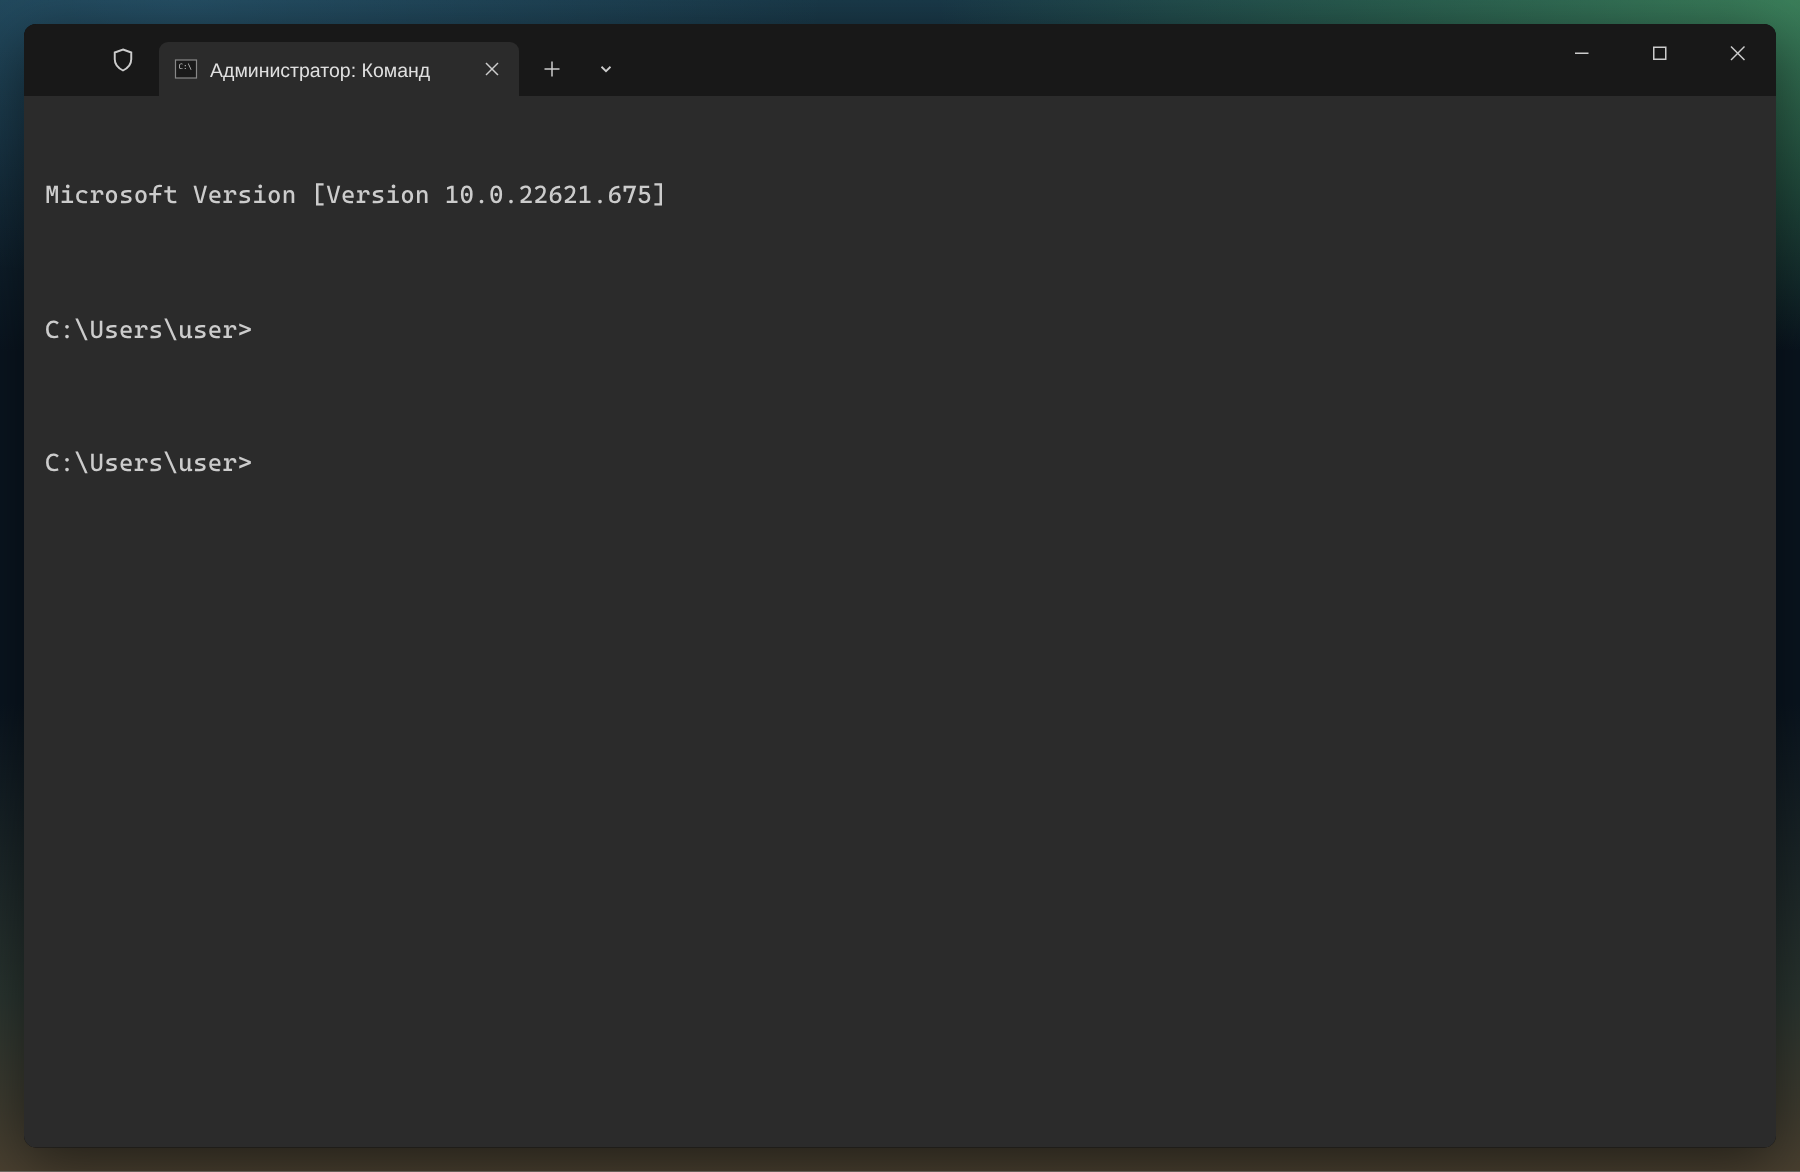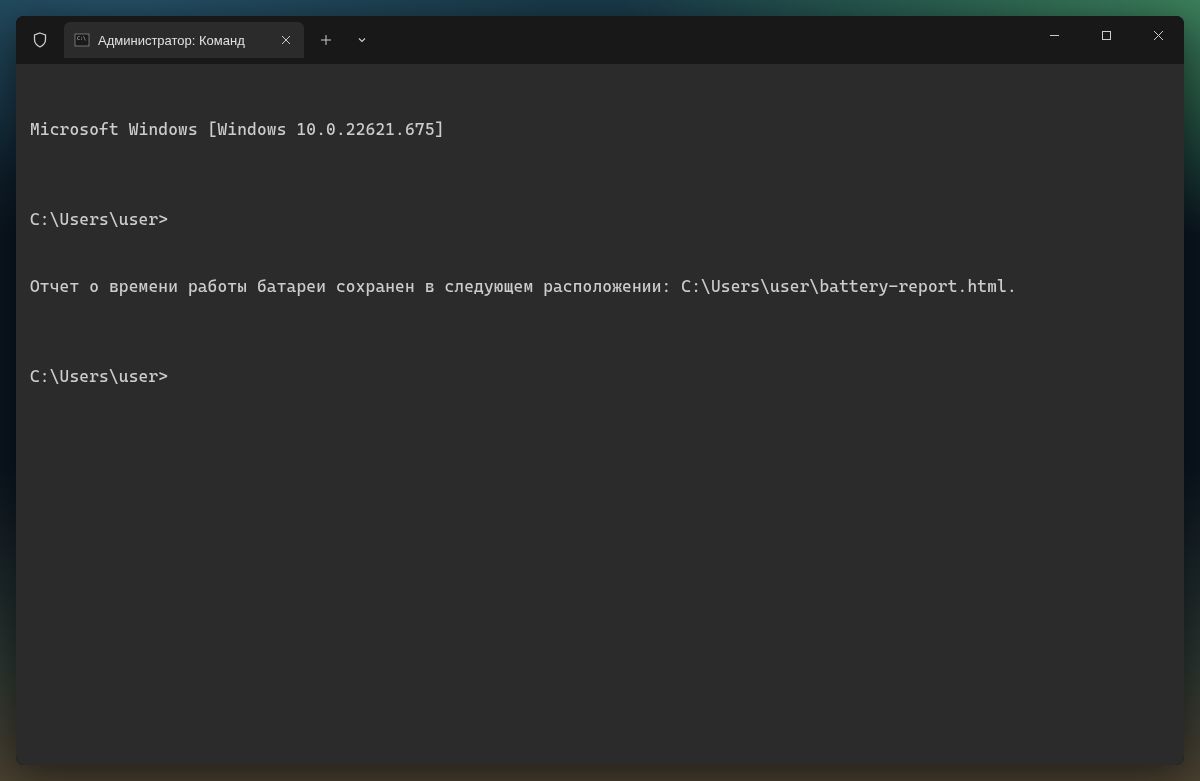--- a/index.html
+++ b/index.html
@@ -35,22 +35,23 @@
     }
     .titlebar {
       height: 48px;
       background: #181818;
       display: flex;
       align-items: center;
       position: relative;
     }
     .titlebar-left {
       display: flex;
-      align-items: flex-start;
+      align-items: flex-end;
       height: 100%;
+      padding-left: 42px;
     }
     .shield-icon {
       width: 48px;
       height: 100%;
       display: flex;
       align-items: center;
       justify-content: center;
       color: #cccccc;
     }
     .tab {
@@ -190,20 +191,19 @@
       <div class="win-btn close">
         <svg width="11" height="11" viewBox="0 0 11 11" stroke="currentColor" stroke-width="1">
           <line x1="1" y1="1" x2="10" y2="10"></line>
             <line x1="10" y1="1" x2="1" y2="10"></line>
         </svg>
       </div>
     </div>
   </div>
 
   <div class="terminal">
-    <span class="terminal-line">Microsoft Windows [Windows 10.0.22621.675]</span>
+    <span class="terminal-line">Microsoft Version [Version 10.0.22621.675]</span>
     <span class="blank"></span>
     <span class="prompt-line"><span class="prompt">C:\Users\user&gt;</span></span>
-    <span class="terminal-line">Отчет о времени работы батареи сохранен в следующем расположении: C:\Users\user\battery-report.html.</span>
     <span class="blank"></span>
     <span class="prompt-line"><span class="prompt">C:\Users\user&gt;</span></span>
   </div>
 </div>
 
 </body></html>

